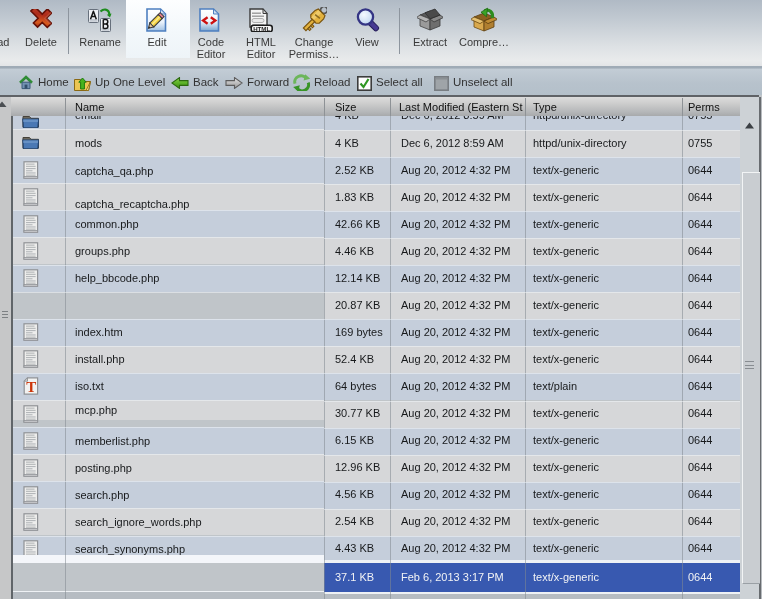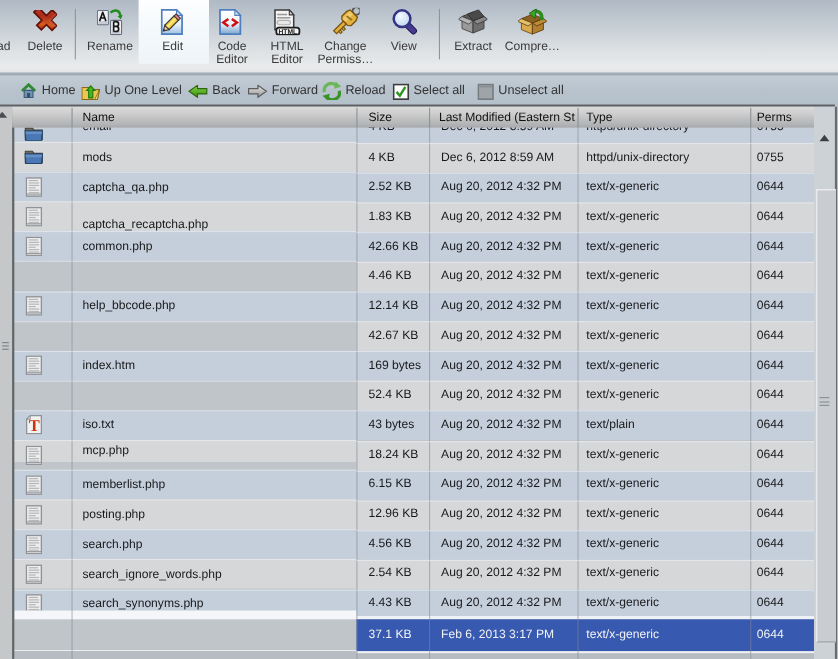--- a/index.html
+++ b/index.html
@@ -265,20 +265,33 @@
 <rect x="3" y="2.6" width="8.5" height="1.1" fill="#b4b7ba"></rect>
 <rect x="3" y="4.8" width="9.6" height="1.1" fill="#b4b7ba"></rect>
 <rect x="3" y="7.0" width="9.6" height="1.1" fill="#b4b7ba"></rect>
 <rect x="3" y="9.2" width="6.5" height="1.1" fill="#b4b7ba"></rect>
 <rect x="3" y="11.4" width="9.6" height="1.1" fill="#b4b7ba"></rect>
 <rect x="3" y="13.6" width="9.6" height="1.1" fill="#b4b7ba"></rect>
 <rect x="1" y="15.4" width="13.6" height="1.8" fill="#cfd0d2" stroke="#8f9296" stroke-width="0.8"></rect>
       </svg>
 <span class="rtxt" style="left:64px">common.php</span>
 </div>
+<div class="row rg" style="top:122.40px;width:313px;height:27.1px">
+<svg class="abs" style="left:12px;top:4.6px" width="16" height="18" viewBox="0 0 16 18">
+<rect x="1" y="0.8" width="13.6" height="16.4" fill="#ededec" stroke="#8f9296" stroke-width="1.2"></rect>
+<rect x="3" y="2.6" width="8.5" height="1.1" fill="#b4b7ba"></rect>
+<rect x="3" y="4.8" width="9.6" height="1.1" fill="#b4b7ba"></rect>
+<rect x="3" y="7.0" width="9.6" height="1.1" fill="#b4b7ba"></rect>
+<rect x="3" y="9.2" width="6.5" height="1.1" fill="#b4b7ba"></rect>
+<rect x="3" y="11.4" width="9.6" height="1.1" fill="#b4b7ba"></rect>
+<rect x="3" y="13.6" width="9.6" height="1.1" fill="#b4b7ba"></rect>
+<rect x="1" y="15.4" width="13.6" height="1.8" fill="#cfd0d2" stroke="#8f9296" stroke-width="0.8"></rect>
+      </svg>
+<span class="rtxt" style="left:64px">groups.php</span>
+</div>
 <div class="row rb" style="top:149.50px;width:313px;height:27.1px">
 <svg class="abs" style="left:12px;top:4.6px" width="16" height="18" viewBox="0 0 16 18">
 <rect x="1" y="0.8" width="13.6" height="16.4" fill="#ededec" stroke="#8f9296" stroke-width="1.2"></rect>
 <rect x="3" y="2.6" width="8.5" height="1.1" fill="#b4b7ba"></rect>
 <rect x="3" y="4.8" width="9.6" height="1.1" fill="#b4b7ba"></rect>
 <rect x="3" y="7.0" width="9.6" height="1.1" fill="#b4b7ba"></rect>
 <rect x="3" y="9.2" width="6.5" height="1.1" fill="#b4b7ba"></rect>
 <rect x="3" y="11.4" width="9.6" height="1.1" fill="#b4b7ba"></rect>
 <rect x="3" y="13.6" width="9.6" height="1.1" fill="#b4b7ba"></rect>
 <rect x="1" y="15.4" width="13.6" height="1.8" fill="#cfd0d2" stroke="#8f9296" stroke-width="0.8"></rect>
@@ -290,20 +303,33 @@
 <rect x="1" y="0.8" width="13.6" height="16.4" fill="#ededec" stroke="#8f9296" stroke-width="1.2"></rect>
 <rect x="3" y="2.6" width="8.5" height="1.1" fill="#b4b7ba"></rect>
 <rect x="3" y="4.8" width="9.6" height="1.1" fill="#b4b7ba"></rect>
 <rect x="3" y="7.0" width="9.6" height="1.1" fill="#b4b7ba"></rect>
 <rect x="3" y="9.2" width="6.5" height="1.1" fill="#b4b7ba"></rect>
 <rect x="3" y="11.4" width="9.6" height="1.1" fill="#b4b7ba"></rect>
 <rect x="3" y="13.6" width="9.6" height="1.1" fill="#b4b7ba"></rect>
 <rect x="1" y="15.4" width="13.6" height="1.8" fill="#cfd0d2" stroke="#8f9296" stroke-width="0.8"></rect>
       </svg>
 <span class="rtxt" style="left:64px">index.htm</span>
+</div>
+<div class="row rg" style="top:230.80px;width:313px;height:27.1px">
+<svg class="abs" style="left:12px;top:4.6px" width="16" height="18" viewBox="0 0 16 18">
+<rect x="1" y="0.8" width="13.6" height="16.4" fill="#ededec" stroke="#8f9296" stroke-width="1.2"></rect>
+<rect x="3" y="2.6" width="8.5" height="1.1" fill="#b4b7ba"></rect>
+<rect x="3" y="4.8" width="9.6" height="1.1" fill="#b4b7ba"></rect>
+<rect x="3" y="7.0" width="9.6" height="1.1" fill="#b4b7ba"></rect>
+<rect x="3" y="9.2" width="6.5" height="1.1" fill="#b4b7ba"></rect>
+<rect x="3" y="11.4" width="9.6" height="1.1" fill="#b4b7ba"></rect>
+<rect x="3" y="13.6" width="9.6" height="1.1" fill="#b4b7ba"></rect>
+<rect x="1" y="15.4" width="13.6" height="1.8" fill="#cfd0d2" stroke="#8f9296" stroke-width="0.8"></rect>
+      </svg>
+<span class="rtxt" style="left:64px">install.php</span>
 </div>
 <div class="row rb" style="top:257.90px;width:313px;height:27.1px">
 <svg class="abs" style="left:12px;top:4.6px" width="16" height="18" viewBox="0 0 16 18">
 <path d="M4.5 0.8 H14.6 V17.2 H1.2 V4.2 Z" fill="#f2f2f1" stroke="#8f9296" stroke-width="1.2"></path>
 <path d="M4.5 0.8 L1.2 4.2 H4.5 Z" fill="#d8d8d6" stroke="#8f9296" stroke-width="0.9"></path>
 <text x="8.2" y="14.5" font-family="Liberation Serif,serif" font-size="15" font-weight="bold" fill="#cc3408" text-anchor="middle">T</text>
       </svg>
 <span class="rtxt" style="left:64px">iso.txt</span>
 </div>
 <div class="row rg" style="top:285.00px;width:313px;height:20px">
@@ -420,45 +446,45 @@
 <span class="rtxt" style="left:209px">text/x-generic</span>
 <span class="rtxt" style="left:364px">0644</span>
 </div>
 <div class="row rowR rb" style="left:313px;top:150.25px;width:416px;height:27.05px">
 <span class="rtxt" style="left:11px">12.14 KB</span>
 <span class="rtxt" style="left:77px">Aug 20, 2012 4:32 PM</span>
 <span class="rtxt" style="left:209px">text/x-generic</span>
 <span class="rtxt" style="left:364px">0644</span>
 </div>
 <div class="row rowR rg" style="left:313px;top:177.30px;width:416px;height:27.05px">
-<span class="rtxt" style="left:11px">42.67 KB</span>
+<span class="rtxt" style="left:11px">20.87 KB</span>
 <span class="rtxt" style="left:77px">Aug 20, 2012 4:32 PM</span>
 <span class="rtxt" style="left:209px">text/x-generic</span>
 <span class="rtxt" style="left:364px">0644</span>
 </div>
 <div class="row rowR rb" style="left:313px;top:204.35px;width:416px;height:27.05px">
 <span class="rtxt" style="left:11px">169 bytes</span>
 <span class="rtxt" style="left:77px">Aug 20, 2012 4:32 PM</span>
 <span class="rtxt" style="left:209px">text/x-generic</span>
 <span class="rtxt" style="left:364px">0644</span>
 </div>
 <div class="row rowR rg" style="left:313px;top:231.40px;width:416px;height:27.05px">
 <span class="rtxt" style="left:11px">52.4 KB</span>
 <span class="rtxt" style="left:77px">Aug 20, 2012 4:32 PM</span>
 <span class="rtxt" style="left:209px">text/x-generic</span>
 <span class="rtxt" style="left:364px">0644</span>
 </div>
 <div class="row rowR rb" style="left:313px;top:258.45px;width:416px;height:27.05px">
-<span class="rtxt" style="left:11px">43 bytes</span>
+<span class="rtxt" style="left:11px">64 bytes</span>
 <span class="rtxt" style="left:77px">Aug 20, 2012 4:32 PM</span>
 <span class="rtxt" style="left:209px">text/plain</span>
 <span class="rtxt" style="left:364px">0644</span>
 </div>
 <div class="row rowR rg" style="left:313px;top:285.50px;width:416px;height:27.05px">
-<span class="rtxt" style="left:11px">18.24 KB</span>
+<span class="rtxt" style="left:11px">30.77 KB</span>
 <span class="rtxt" style="left:77px">Aug 20, 2012 4:32 PM</span>
 <span class="rtxt" style="left:209px">text/x-generic</span>
 <span class="rtxt" style="left:364px">0644</span>
 </div>
 <div class="row rowR rb" style="left:313px;top:312.55px;width:416px;height:27.05px">
 <span class="rtxt" style="left:11px">6.15 KB</span>
 <span class="rtxt" style="left:77px">Aug 20, 2012 4:32 PM</span>
 <span class="rtxt" style="left:209px">text/x-generic</span>
 <span class="rtxt" style="left:364px">0644</span>
 </div>

